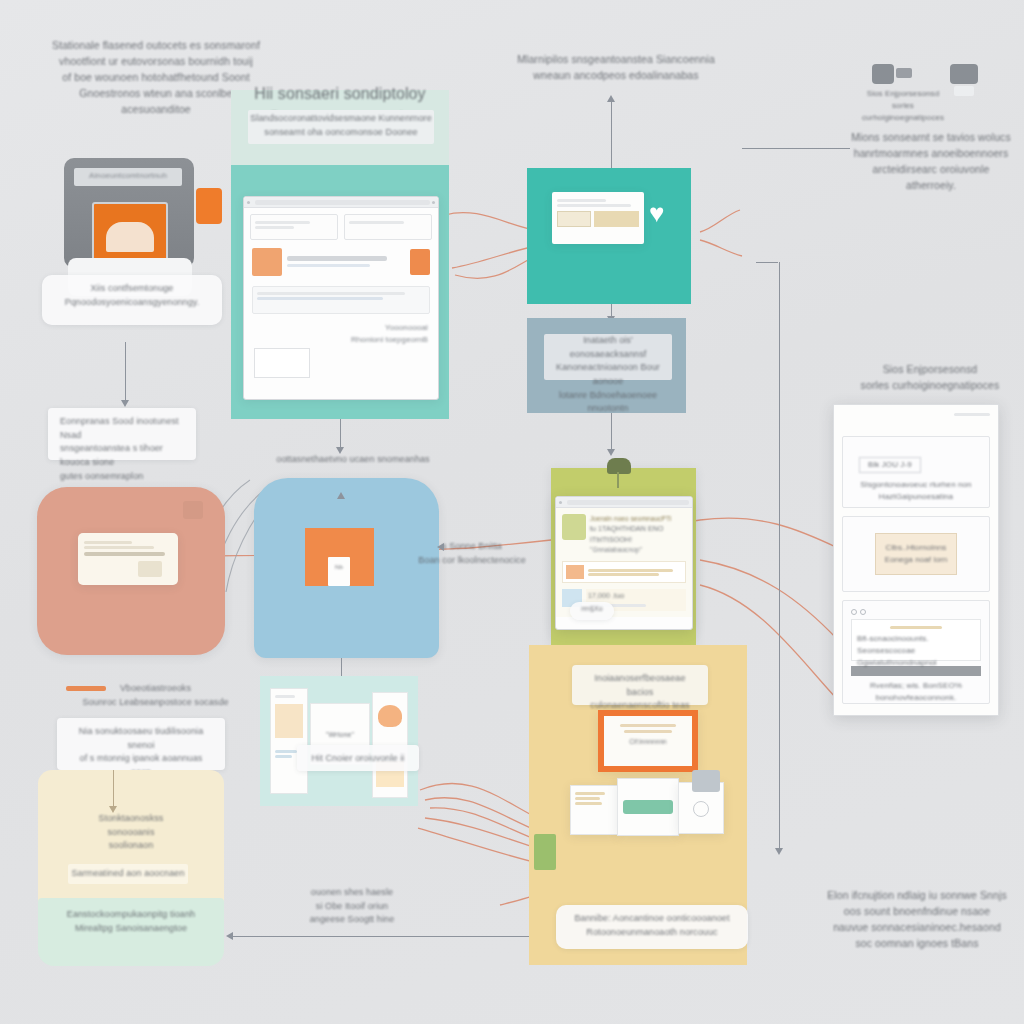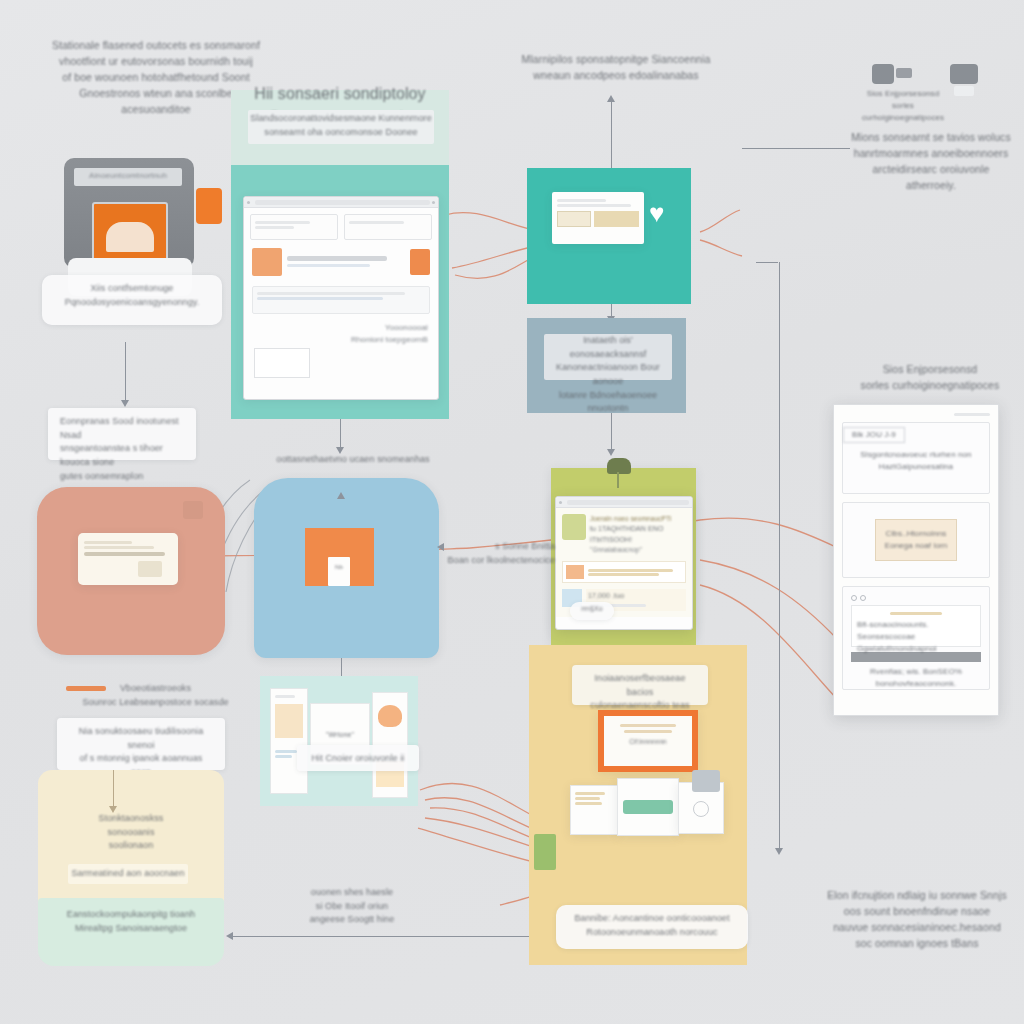--- a/index.html
+++ b/index.html
@@ -203,21 +203,21 @@
       <div class="line-row" style="margin:2px 0; width:75%; background:#dbe3ec;"></div>
     </div>
     <div class="txt xs" style="margin-top:8px; text-align:right; padding-right:10px; color:#70757c;">Yooonoooal
 Rhonioni toepgeornB</div>
     <div style="margin:2px 0 0 10px; width:56px; height:30px; background:#fff; border:1px solid #e0e2e5;"></div>
   </div>
 
   <div class="conn v" style="left:340px; top:419px; height:30px;"></div>
   <div class="arrowhead ah-down" style="left:335.5px; top:447px;"></div>
 
-  <div class="abs txt" style="left:516px; top:52px; width:200px;">Mlarnipilos sponsatopnitge Siancoennia
+  <div class="abs txt" style="left:516px; top:52px; width:200px;">Mlarnipilos snsgeantoanstea Siancoennia
 wneaun ancodpeos edoalinanabas</div>
   <div class="conn v" style="left:611px; top:100px; height:68px;"></div>
   <div class="arrowhead ah-up" style="left:606.5px; top:95px;"></div>
 
   <div class="panel teal-big" style="left:527px; top:168px; width:164px; height:136px;"></div>
   <div class="abs white-card shadow-soft" style="left:552px; top:192px; width:92px; height:52px; border-radius:2px; padding:5px;">
     <div class="line-row" style="margin:2px 0; width:60%;"></div>
     <div class="line-row" style="margin:2px 0; width:90%;"></div>
     <div style="display:flex; gap:3px; margin-top:4px;">
       <div style="width:34px; height:16px; background:#f2ead6; border:1px solid #ddd2b4;"></div>
@@ -259,21 +259,21 @@
 sorles curhoiginoegnatipoces</div>
 
   <div class="conn v" style="left:779px; top:262px; height:588px;"></div>
   <div class="arrowhead ah-down" style="left:774.5px; top:848px;"></div>
 
   <div class="abs white-card shadow-mid" style="left:833px; top:404px; width:166px; height:312px; border:1px solid #dcdee1;">
     <div style="padding:8px;">
       <div style="display:flex; justify-content:flex-end;">
         <div class="line-row" style="width:36px; margin:0;"></div>
       </div>
-      <div style="margin-top:6px; background:#fcfcfd; border:1px solid #e3e5e8; border-radius:2px; padding:0; height:72px;">
+      <div style="margin-top:20px; background:#fcfcfd; border:1px solid #e3e5e8; border-radius:2px; padding:16px; height:72px;">
         <div class="txt xs" style="border:1px solid #c9ccd1; display:inline-block; padding:1px 8px; margin-bottom:6px;">Blk JOU J-9</div>
         <div class="txt xs">Slsgontcnoavoeuc rturhen non
 HaztGaipunoesatina</div>
       </div>
       <div style="margin-top:8px; background:#fcfcfd; border:1px solid #e3e5e8; border-radius:2px; padding:10px; height:76px; display:flex; align-items:center; justify-content:center;">
         <div style="background:#f6ead8; border:1px solid #e3d4ba; width:82px; height:42px; display:flex; align-items:center; justify-content:center;">
           <div class="txt xs">Clbs..Htornolnns
 Eonega noaf lorn</div>
         </div>
       </div>
@@ -343,21 +343,21 @@
           <div class="txt xs" style="text-align:left; font-size:7px;">17,000  .tuo</div>
           <div class="line-row" style="width:60%; margin:2px 0;"></div>
         </div>
       </div>
     </div>
   </div>
   <div class="abs bubble" style="left:570px; top:602px; width:44px; height:18px; padding:2px;">
     <div class="txt xs" style="font-size:7px;">rrn§Xo</div>
   </div>
 
-  <div class="abs txt sm" style="left:437px; top:540px; width:118px; text-align:right;">s Sonne Bnitta
+  <div class="abs txt sm" style="left:413px; top:540px; width:118px; text-align:center;">s Sonne Bnitta
 Boan cor lkoolnectenocice</div>
   <div class="arrowhead ah-left" style="left:437px; top:543px;"></div>
 
   <div class="abs" style="left:60px; top:682px; width:175px;">
     <div class="abs" style="left:6px; top:4px; width:40px; height:5px; background:#e88a54; border-radius:2px;"></div>
     <div class="txt sm" style="padding-left:16px;">Vboeotiastroeoks
 Sounroc Leabseanpostoce socasde</div>
   </div>
   <div class="abs bubble flat" style="left:57px; top:718px; width:168px; height:52px;">
     <div class="txt sm">Nia sonuktoosaeu tiudilisoonia snenoi

